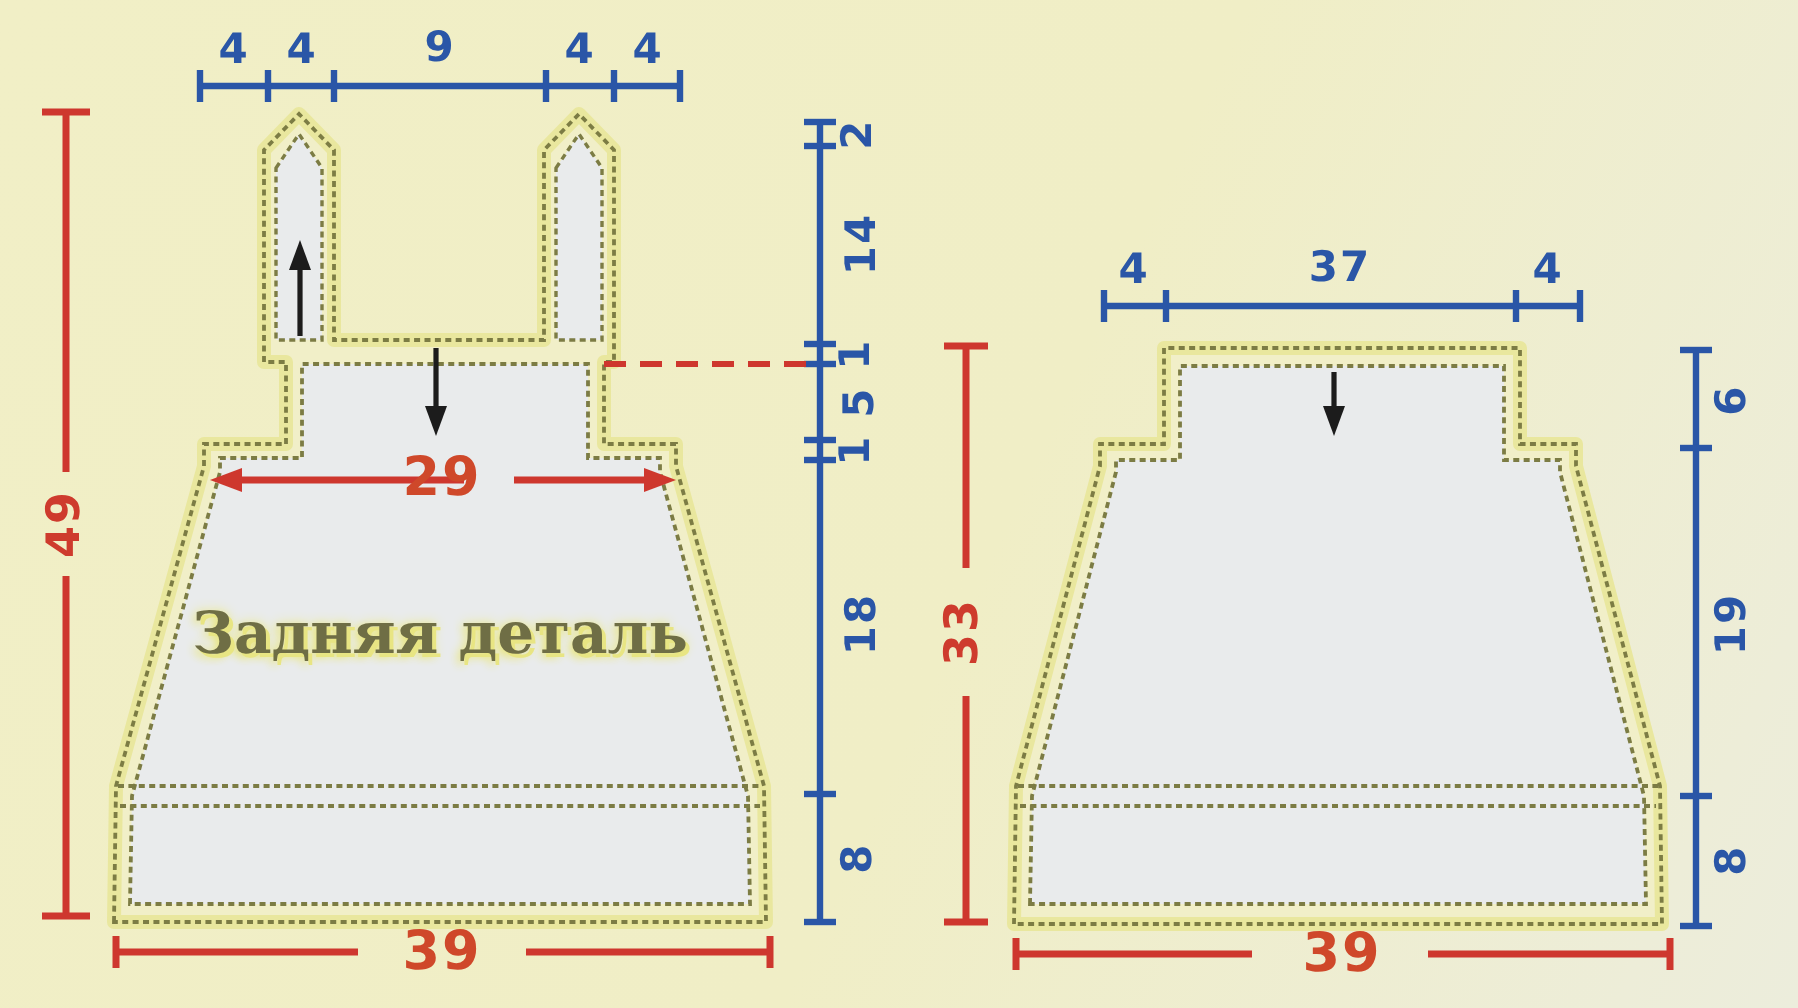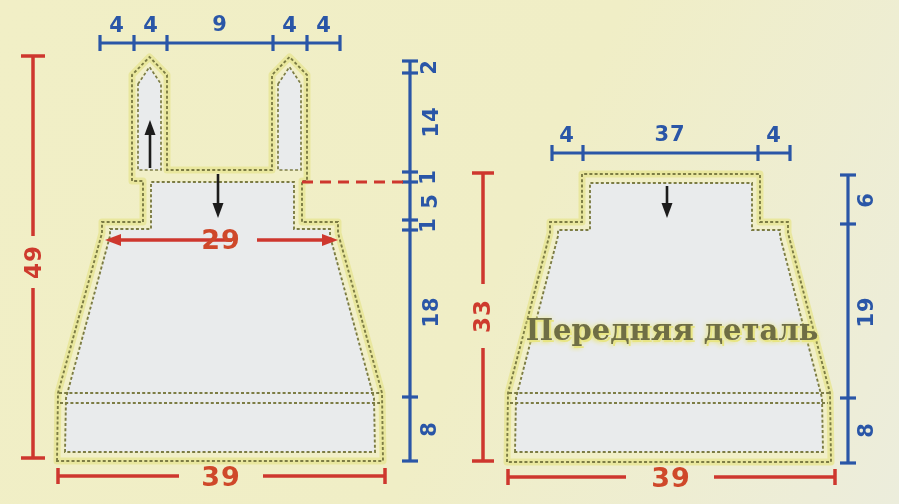--- a/index.html
+++ b/index.html
@@ -138,26 +138,26 @@
   <div class="lbl blue rot" style="left:431px;top:122px">14</div>
   <div class="lbl blue rot" style="left:428px;top:177px">1</div>
   <div class="lbl blue rot" style="left:430px;top:201px">5</div>
   <div class="lbl blue rot" style="left:428px;top:225px">1</div>
   <div class="lbl blue rot" style="left:431px;top:312px">18</div>
   <div class="lbl blue rot" style="left:429px;top:429px">8</div>
 
   <div class="lbl red rot" style="left:33px;top:262px">49</div>
   <div class="lbl bigred" style="left:221px;top:239px">29</div>
   <div class="lbl bigred" style="left:221px;top:476px">39</div>
+  <div class="lbl piece-name" style="left:220px;top:317px">Задняя деталь</div>
 
   <div class="lbl blue" style="left:567px;top:135px">4</div>
   <div class="lbl blue" style="left:670px;top:134px">37</div>
   <div class="lbl blue" style="left:774px;top:135px">4</div>
 
   <div class="lbl blue rot" style="left:866px;top:200px">6</div>
   <div class="lbl blue rot" style="left:866px;top:312px">19</div>
   <div class="lbl blue rot" style="left:866px;top:430px">8</div>
 
   <div class="lbl red rot" style="left:482px;top:316px">33</div>
   <div class="lbl bigred" style="left:671px;top:477px">39</div>
-  <div class="lbl piece-name" style="left:672px;top:330px">Передняя деталь</div>
 
 </div>
 
 </body></html>

